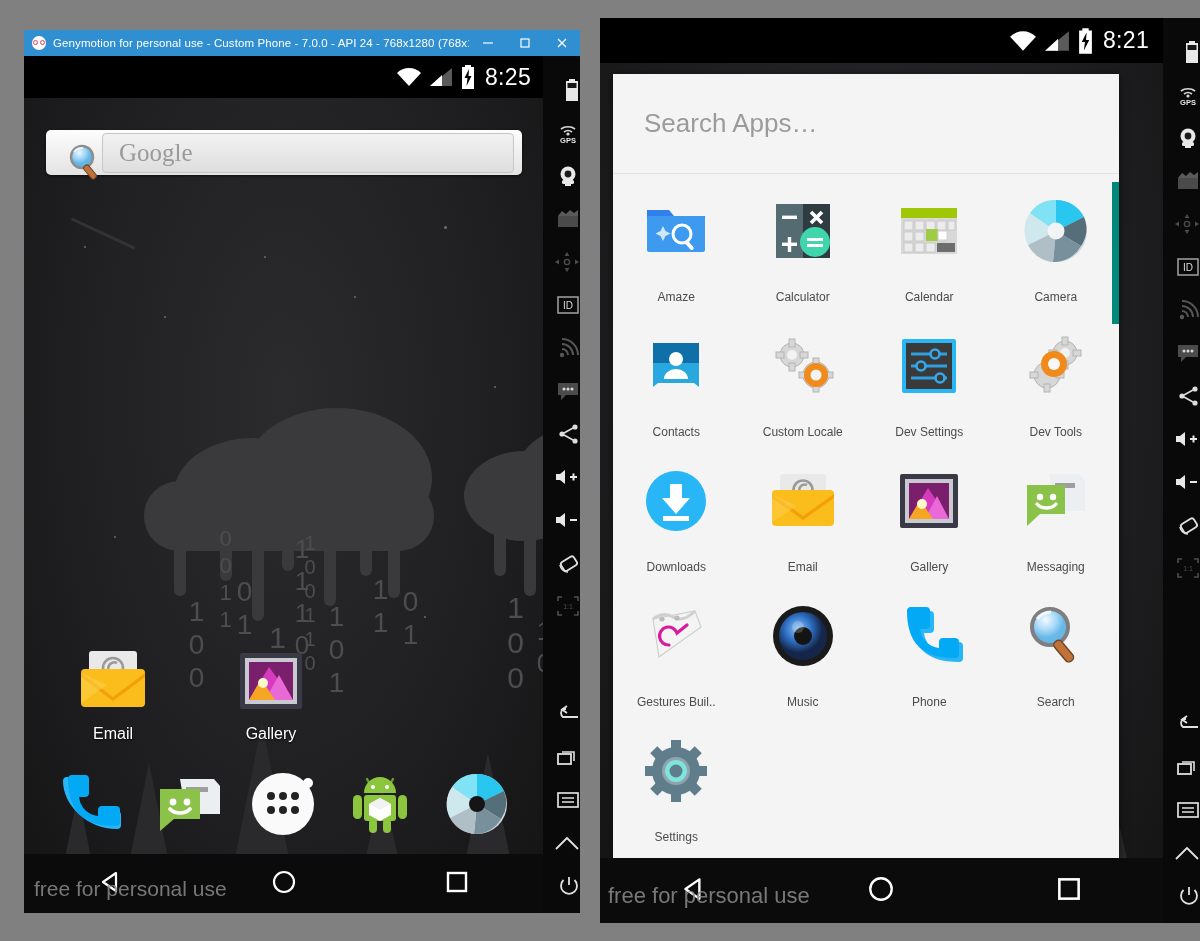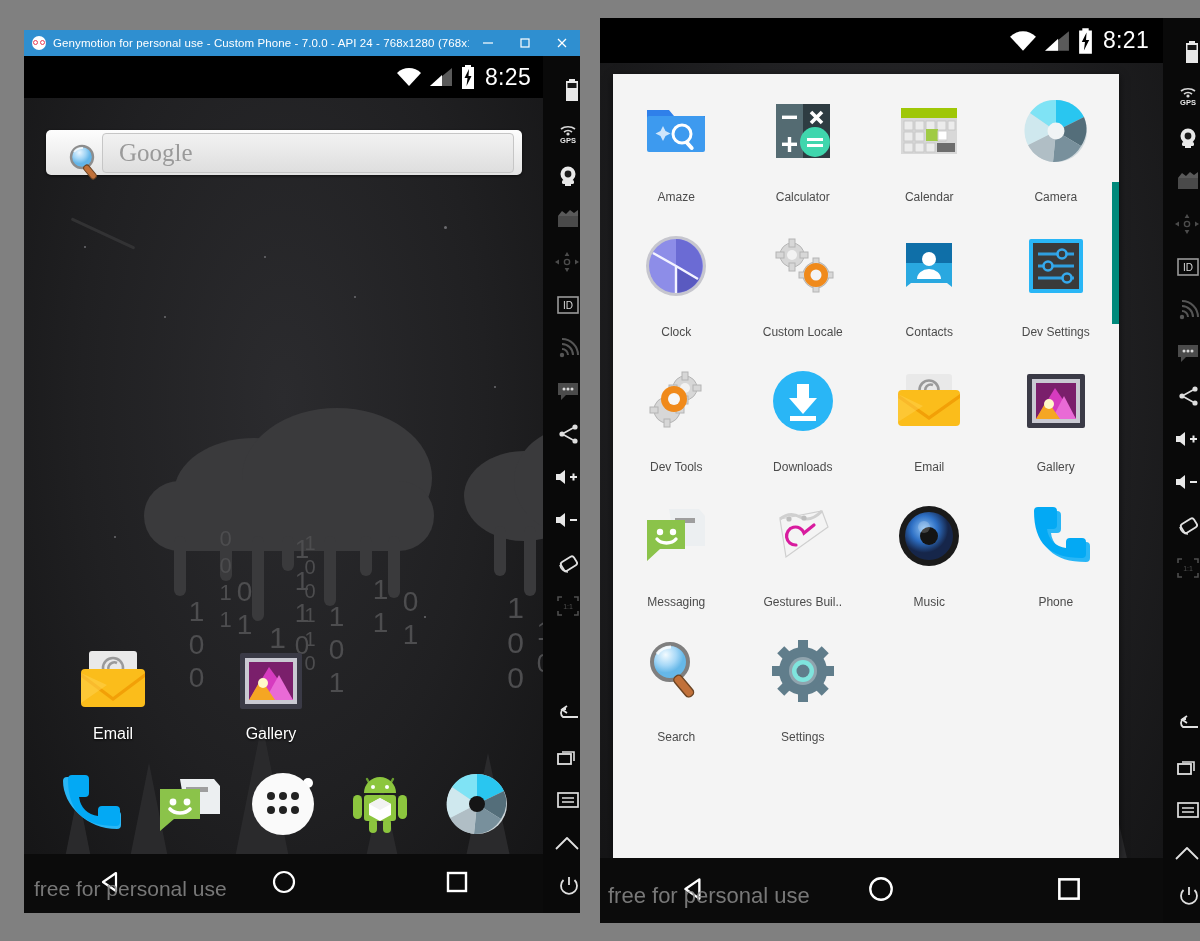--- a/index.html
+++ b/index.html
@@ -512,20 +512,23 @@
         <span class="sb-ico">
           <svg width="17" height="26" viewBox="0 0 16 24">
             <path d="M5 0 h6 v2 h3 v22 H2 V2 h3 Z" fill="#fff"></path>
             <path d="M9 4 L4.5 13 H7.5 L6.5 21 L11.5 11 H8.5 Z" fill="#000"></path>
           </svg>
         </span>
         <span class="sb-clock">8:21</span>
       </div>
 
       <div class="drawer">
+        <div class="drawer-search">
+          <span>Search Apps…</span>
+        </div>
         <div class="appgrid">
 
           <div class="app">
             <span class="app-ico">
               <svg width="70" height="70" viewBox="0 0 70 70">
                 <path d="M6 14 h22 l5 6 h31 v8 H6 Z" fill="#2f80ea"></path>
                 <rect x="6" y="20" width="58" height="36" rx="2" fill="#3d9aef"></rect>
                 <path d="M22 30 l2.5 5 l5 2.5 l-5 2.5 l-2.5 5 l-2.5 -5 l-5 -2.5 l5 -2.5 Z" fill="#cfe6fb"></path>
                 <circle cx="41" cy="38" r="9" fill="none" stroke="#fff" stroke-width="3"></circle>
                 <rect x="46" y="44" width="4" height="11" rx="2" transform="rotate(-42 48 49)" fill="#fff"></rect>
@@ -589,31 +592,31 @@
                 <path d="M60 50 A31 31 0 0 1 32 66 L35 35 Z" fill="#78909c"></path>
                 <path d="M32 66 A31 31 0 0 1 7 49 L35 35 Z" fill="#b0bec5"></path>
                 <path d="M7 49 A31 31 0 0 1 9 17 L35 35 Z" fill="#cfe8ee"></path>
                 <path d="M9 17 A31 31 0 0 1 35 4 L35 35 Z" fill="#7fe3f5"></path>
                 <circle cx="35" cy="35" r="8.5" fill="#f0f4f5"></circle>
               </svg>
             </span>
             <span class="app-label">Camera</span>
           </div>
 
-          <div class="app">
-            <span class="app-ico">
-              <svg width="70" height="70" viewBox="0 0 70 70">
-                <circle cx="35" cy="35" r="30" fill="#c6c6ce"></circle>
-                <circle cx="35" cy="35" r="27" fill="#8d8de8"></circle>
-                <path d="M35 35 L35 8 A27 27 0 0 1 58 48 Z" fill="#6b6bd4"></path>
-                <path d="M35 35 L58 48 A27 27 0 0 1 35 62 Z" fill="#5a5ac0"></path>
-                <path d="M35 35 L35 62 M35 35 L12 22 M35 35 L57 48" stroke="#f3f3ff" stroke-width="2.4"></path>
-              </svg>
-            </span>
-            <span class="app-label">Clock</span>
+
+          <div class="app">
+            <span class="app-ico">
+              <svg width="70" height="70" viewBox="0 0 70 70">
+                <path d="M12 12 h46 v20 H12 Z" fill="#0f6fa8"></path>
+                <path d="M12 32 h46 v24 l-5 -4 H17 l-5 4 Z" fill="#29a8e0"></path>
+                <circle cx="35" cy="28" r="7" fill="#fff"></circle>
+                <path d="M23 48 a12 10 0 0 1 24 0 Z" fill="#fff"></path>
+              </svg>
+            </span>
+            <span class="app-label">Contacts</span>
           </div>
 
           <div class="app">
             <span class="app-ico">
               <svg width="70" height="70" viewBox="0 0 70 70">
                 <g fill="#d7d7d7" stroke="#b4b4b4" stroke-width="1">
                   <circle cx="24" cy="24" r="12"></circle>
                     <circle cx="48" cy="44" r="13"></circle>
                   <rect x="21" y="8" width="6" height="8"></rect>
                     <rect x="21" y="32" width="6" height="8"></rect>
@@ -628,32 +631,20 @@
                 <circle cx="48" cy="44" r="12" fill="#f08a1b"></circle>
                 <circle cx="48" cy="44" r="5.5" fill="#f4f4f4"></circle>
               </svg>
             </span>
             <span class="app-label">Custom Locale</span>
           </div>
 
           <div class="app">
             <span class="app-ico">
               <svg width="70" height="70" viewBox="0 0 70 70">
-                <path d="M12 12 h46 v20 H12 Z" fill="#0f6fa8"></path>
-                <path d="M12 32 h46 v24 l-5 -4 H17 l-5 4 Z" fill="#29a8e0"></path>
-                <circle cx="35" cy="28" r="7" fill="#fff"></circle>
-                <path d="M23 48 a12 10 0 0 1 24 0 Z" fill="#fff"></path>
-              </svg>
-            </span>
-            <span class="app-label">Contacts</span>
-          </div>
-
-          <div class="app">
-            <span class="app-ico">
-              <svg width="70" height="70" viewBox="0 0 70 70">
                 <rect x="8" y="8" width="54" height="54" rx="2" fill="#29b6f6"></rect>
                 <rect x="12" y="12" width="46" height="46" fill="#3a3a3a"></rect>
                 <g stroke="#2f9fe0" stroke-width="2.8">
                   <line x1="17" y1="23" x2="53" y2="23"></line>
                     <line x1="17" y1="35" x2="53" y2="35"></line>
                     <line x1="17" y1="47" x2="53" y2="47"></line>
                 </g>
                 <circle cx="41" cy="23" r="4.5" fill="#3a3a3a" stroke="#35a9ed" stroke-width="2.6"></circle>
                 <circle cx="27" cy="35" r="4.5" fill="#3a3a3a" stroke="#35a9ed" stroke-width="2.6"></circle>
                 <circle cx="46" cy="47" r="4.5" fill="#3a3a3a" stroke="#35a9ed" stroke-width="2.6"></circle>

